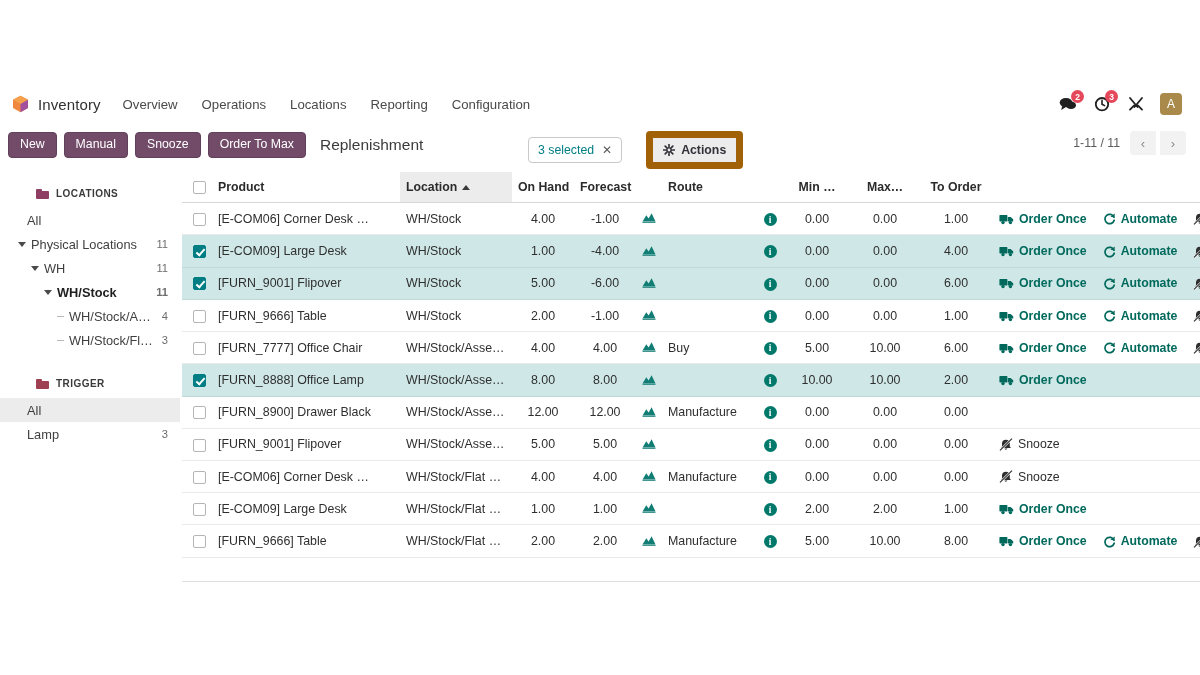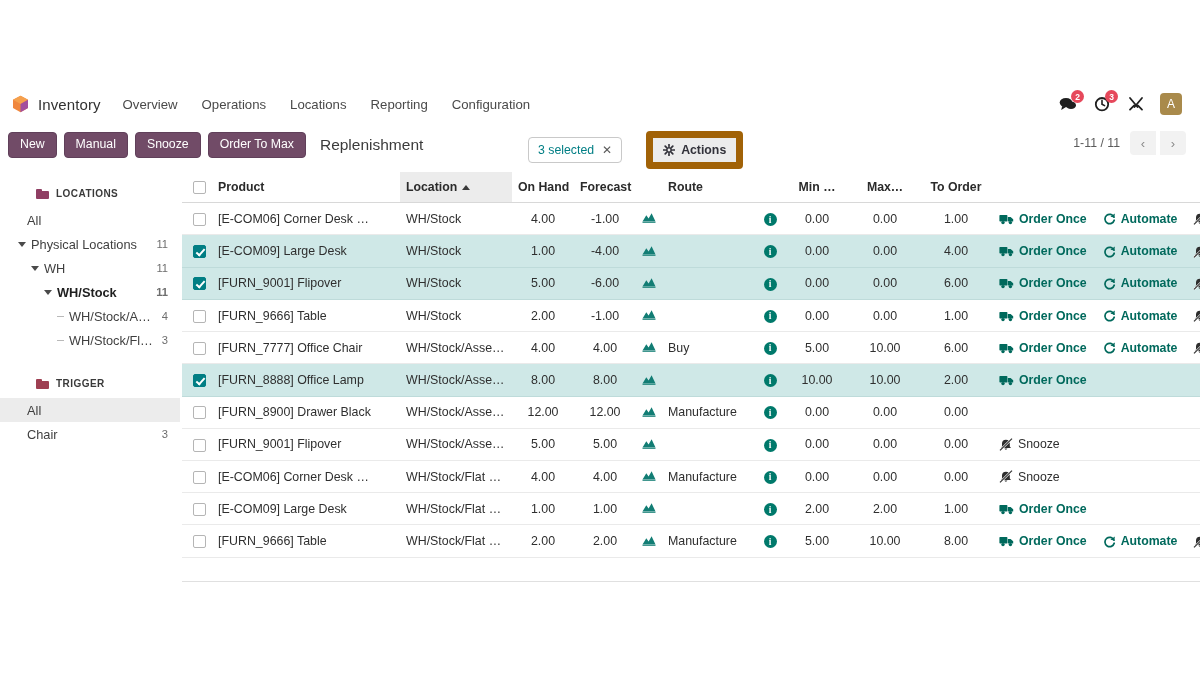--- a/index.html
+++ b/index.html
@@ -307,21 +307,21 @@
     <div id="trigger-list">
         <div class="sb-row active">
           <span style="width: 18px; flex: 0 0 auto;"></span>
           <span class="caret-spacer"></span>
           <span class="sb-label">All</span>
           <span class="sb-count"></span>
         </div>
         <div class="sb-row">
           <span style="width: 18px; flex: 0 0 auto;"></span>
           <span class="caret-spacer"></span>
-          <span class="sb-label">Chair</span>
+          <span class="sb-label">Lamp</span>
           <span class="sb-count">3</span>
         </div>
       </div>
   </div>
 
   <div class="table-wrap">
     <table>
       <thead>
         <tr>
           <th class="c-check">

